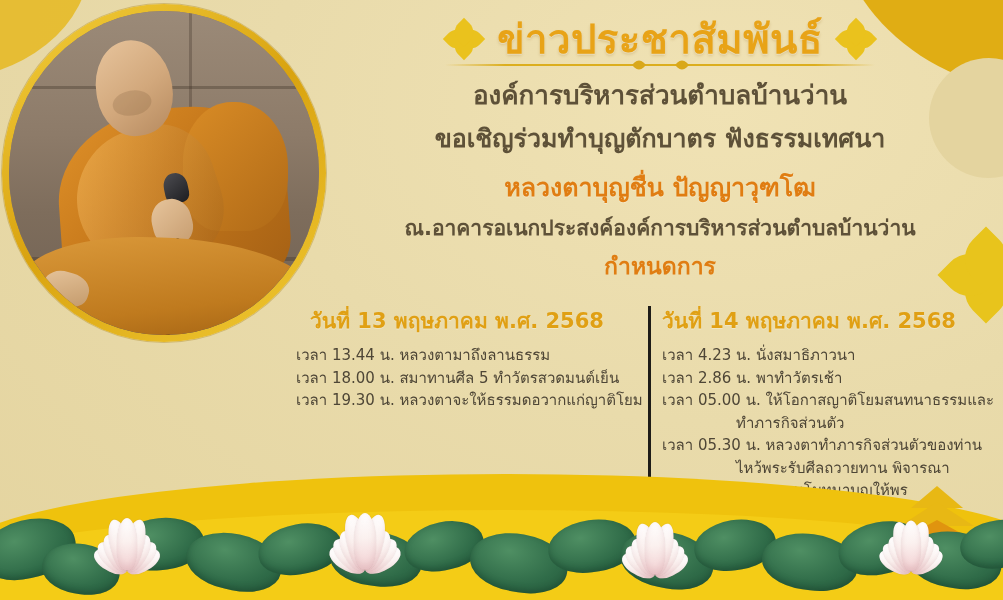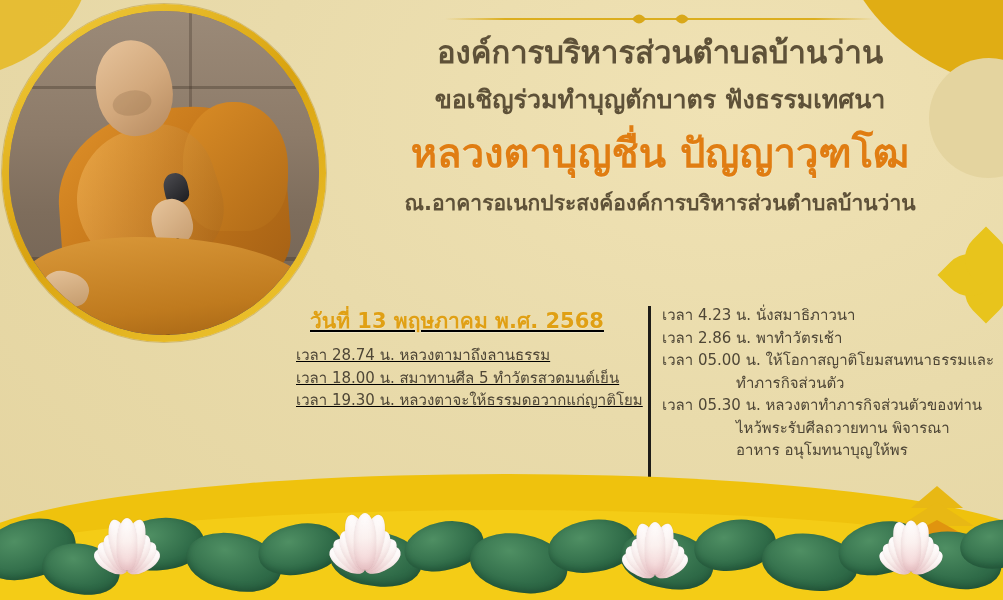--- a/index.html
+++ b/index.html
@@ -196,49 +196,49 @@
   }
   .title-rule::before, .title-rule::after {
     content:""; position:absolute; top:-4px;
     width:10px; height:10px; background:#d9a81a;
     border-radius:60% 0 60% 0; transform:rotate(45deg);
   }
   .title-rule::before { left:44%; }
   .title-rule::after  { left:54%; }
 
   .org-line {
-    font-size:31px; font-weight:bold; color:#5e5138;
+    font-size:26px; font-weight:bold; color:#5e5138;
     margin-top:12px; line-height:1.35; white-space:nowrap;
   }
   .invite-line {
     font-size:25px; font-weight:bold; color:#5e5138;
     margin-top:9px; line-height:1.35; white-space:nowrap;
   }
   .monk-name {
-    font-size:40px; font-weight:bold; color:#e07d12;
-    margin-top:10px; line-height:1.3; white-space:nowrap;
+    font-size:25px; font-weight:bold; color:#e07d12;
+    margin-top:16px; line-height:1.3; white-space:nowrap;
     text-shadow:0 1px 0 rgba(255,255,255,.3);
   }
   .venue-line {
     font-size:21px; font-weight:bold; color:#5e5138;
     margin-top:10px; line-height:1.35; white-space:nowrap;
   }
   .schedule-label {
     font-size:23px; font-weight:bold; color:#e07d12;
     margin-top:9px; line-height:1.3;
   }
 
   
   .columns {
     position:absolute; left:296px; top:304px;
     width:700px; height:215px;
     display:flex;
   }
   .col { position:relative; }
-  .col-left  { width:346px; padding-right:18px;text-decoration:underline; }
+  .col-left  { width:346px; padding-right:18px; }
   .col-right { width:354px; padding-left:20px; }
   .col-divider {
     position:absolute; left:352px; top:2px;
     width:3px; height:192px;
     background:#1e1c18;
   }
   .col-date {
     font-size:21px; font-weight:bold; color:#e0a014;
     margin-bottom:7px; white-space:nowrap;
     text-shadow:0 1px 0 rgba(255,255,255,.3);
@@ -335,41 +335,58 @@
       <div class="monk-head"></div>
       <div class="mic-head"></div>
       <div class="monk-hand"></div>
       <div class="mic-cord"></div>
       <div class="robe-lap"></div>
       <div class="monk-hand2"></div>
     </div>
   </div>
 
   <div class="header-block">
+    <div class="title-row">
+      <span class="orn-flower">
+        <span class="petal p1"></span>
+          <span class="petal p2"></span>
+        <span class="petal p3"></span>
+          <span class="petal p4"></span>
+      </span>
+      <span class="main-title">ข่าวประชาสัมพันธ์</span>
+      <span class="orn-flower">
+        <span class="petal p1"></span>
+          <span class="petal p2"></span>
+        <span class="petal p3"></span>
+          <span class="petal p4"></span>
+      </span>
+    </div>
     <div class="title-rule"></div>
 
     <div class="org-line">องค์การบริหารส่วนตำบลบ้านว่าน</div>
     <div class="invite-line">ขอเชิญร่วมทำบุญตักบาตร ฟังธรรมเทศนา</div>
     <div class="monk-name">หลวงตาบุญชื่น ปัญญาวุฑโฒ</div>
     <div class="venue-line">ณ.อาคารอเนกประสงค์องค์การบริหารส่วนตำบลบ้านว่าน</div>
+    <div class="schedule-label">กำหนดการ</div>
   </div>
 
   <div class="columns">
     <div class="col col-left">
       <div class="col-date">วันที่ 13 พฤษภาคม พ.ศ. 2568</div>
       <ul class="sched-list">
-        <li class="sched-item">เวลา 28.74 น. หลวงตามาถึงลานธรรม</li>
+        <li class="sched-item">เวลา 13.44 น. หลวงตามาถึงลานธรรม</li>
         <li class="sched-item">เวลา 18.00 น. สมาทานศีล 5 ทำวัตรสวดมนต์เย็น</li>
         <li class="sched-item">เวลา 19.30 น. หลวงตาจะให้ธรรมดอวากแก่ญาติโยม</li>
       </ul>
     </div>
 
     <div class="col-divider"></div>
 
     <div class="col col-right">
+      <div class="col-date">วันที่ 14 พฤษภาคม พ.ศ. 2568</div>
       <ul class="sched-list">
         <li class="sched-item">เวลา 4.23 น. นั่งสมาธิภาวนา</li>
         <li class="sched-item">เวลา 2.86 น. พาทำวัตรเช้า</li>
         <li class="sched-item">เวลา 05.00 น. ให้โอกาสญาติโยมสนทนาธรรมและ</li>
         <li class="sched-cont">ทำภารกิจส่วนตัว</li>
         <li class="sched-item">เวลา 05.30 น. หลวงตาทำภารกิจส่วนตัวของท่าน</li>
         <li class="sched-cont">ไหว้พระรับศีลถวายทาน พิจารณา</li>
         <li class="sched-cont">อาหาร อนุโมทนาบุญให้พร</li>
       </ul>
     </div>

